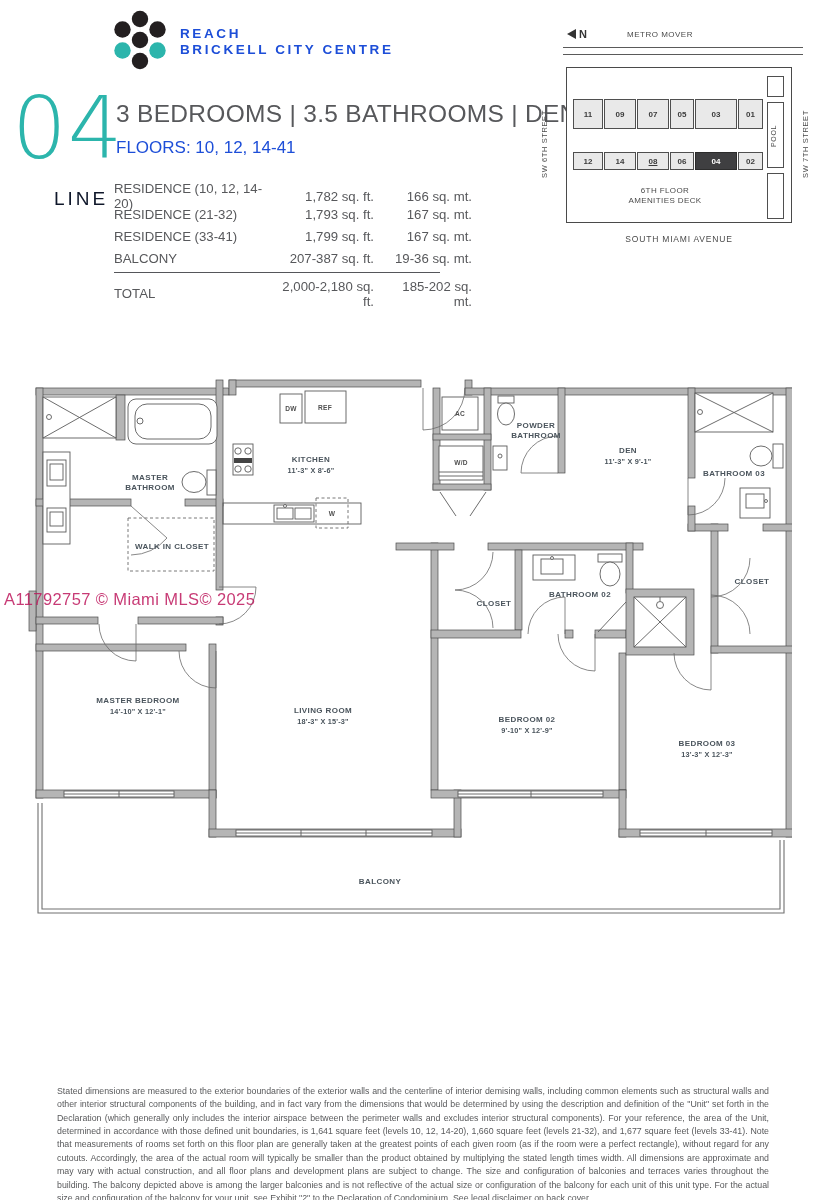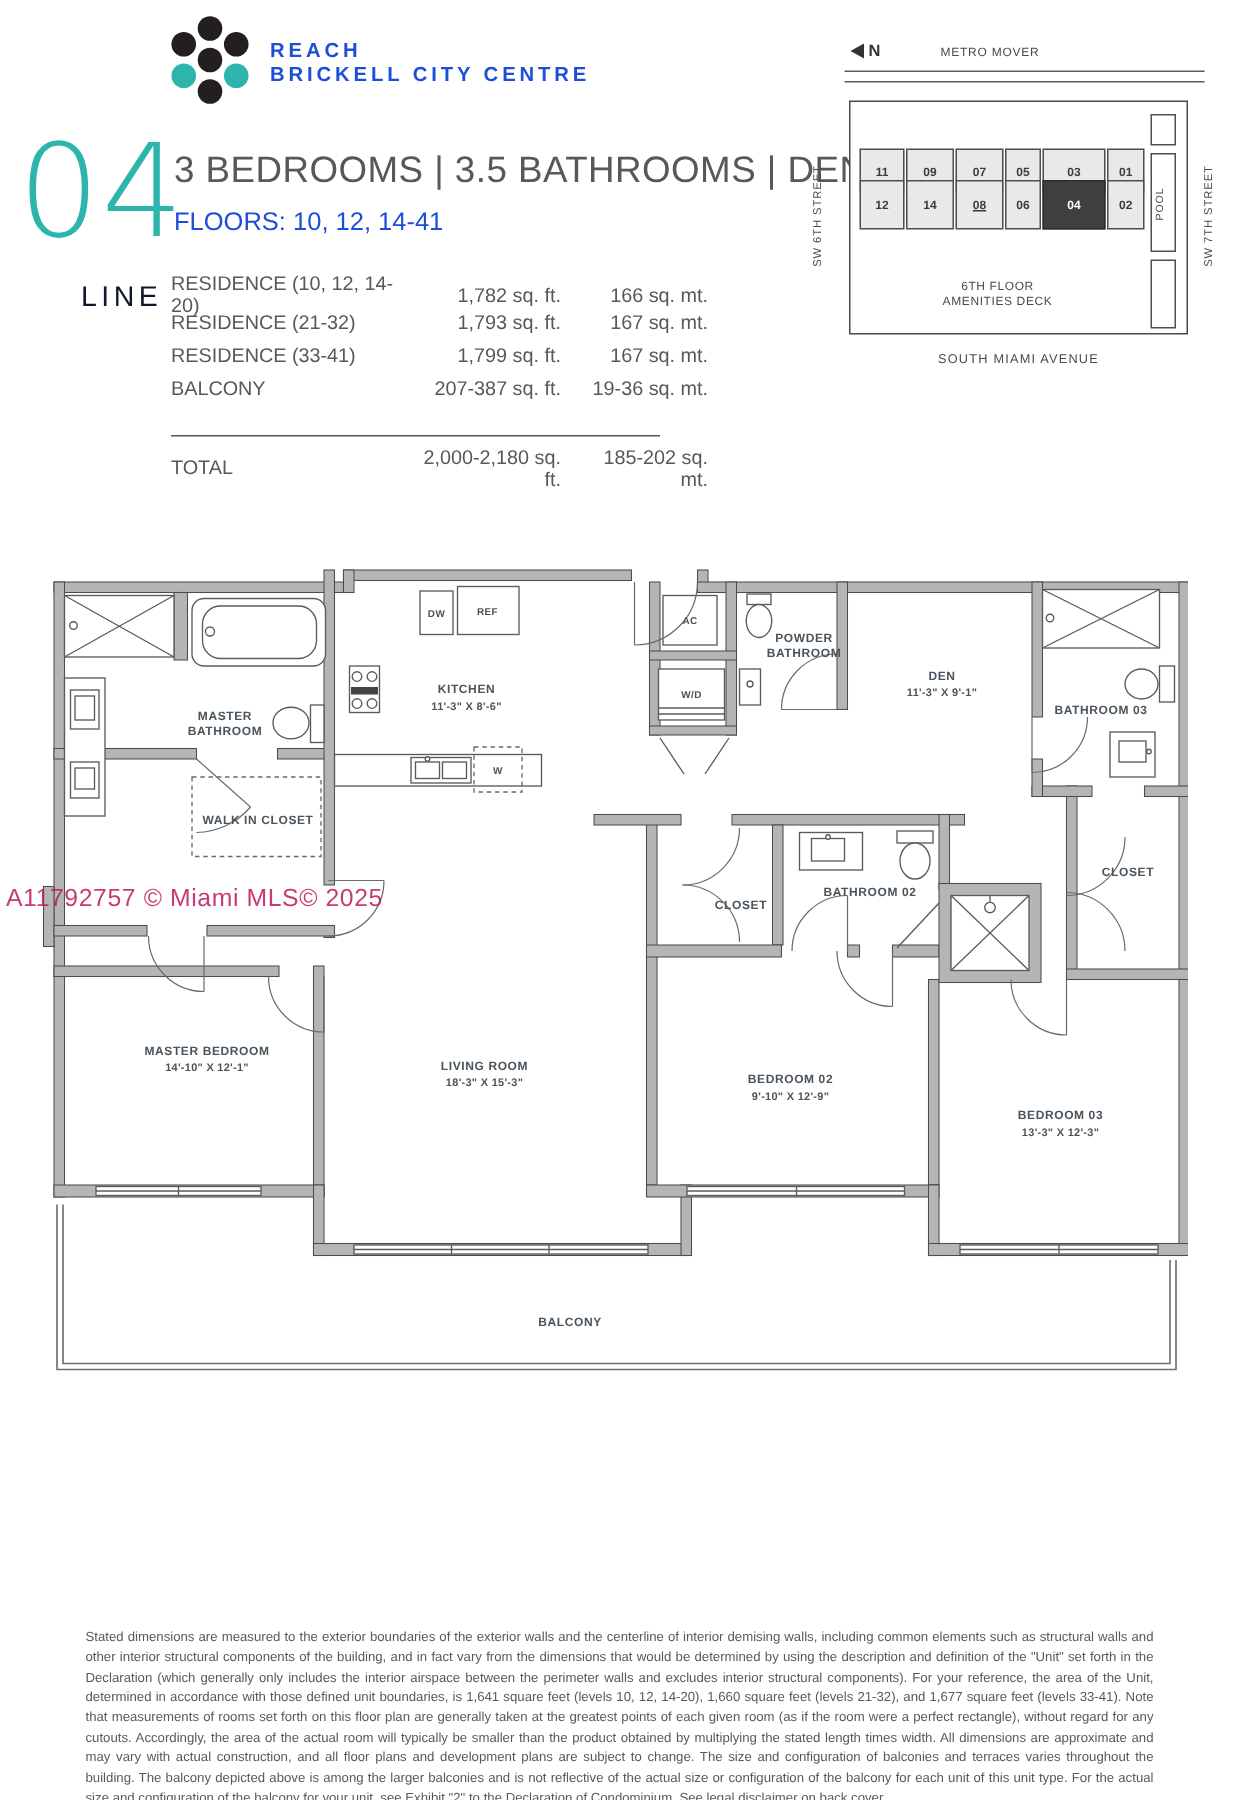--- a/index.html
+++ b/index.html
@@ -14,21 +14,21 @@
   .brand-text div { font-size:13.5px; font-weight:700; letter-spacing:2.6px; color:#1d4ed8; line-height:16px; }
   .line-number { font-size:86px; font-weight:200; color:#2cb5ac; line-height:.85; letter-spacing:1px; font-family:"DejaVu Sans", sans-serif; }
   .line-label  { font-size:19px; font-weight:400; color:#0f172a; letter-spacing:3px;margin-top:28px; }
   .page-title  { font-size:24.5px; font-weight:500; color:#57585b; letter-spacing:.3px; white-space:nowrap; }
   .floors-line { font-size:17px; font-weight:500; color:#1d4ed8; }
 
   
   .area-table { width:326px; font-size:13.2px; color:#57585b; }
   .area-row { display:grid; grid-template-columns:152px 92px 82px; height:22.2px; align-items:center;gap:16px; }
   .area-row .num { text-align:right; }
-  .area-total { border-top:1.6px solid #55565a; margin-top:20px; padding-top:6px; }
+  .area-total { border-top:1.6px solid #55565a; margin-top:2px; padding-top:6px; }
 
   
   .sitemap { font-size:8px; color:#4a4a4a; }
   .rail { position:absolute; height:1px; background:#5a5a5a; }
   .bldg { position:absolute; border:1.2px solid #4a4a4a; background:#fff; }
   .unit-row { position:absolute; display:flex; gap:1px; }
   .unit { background:#e9e9e9; border:1px solid #4f4f4f; color:#3c3c3c;
           font-size:8px; font-weight:700; display:flex; align-items:center; justify-content:center; }
   .unit.hl { background:#3f3f41; color:#fff; border-color:#2c2c2c; }
   .poolbox { position:absolute; border:1px solid #4f4f4f; background:#fff; }
@@ -114,21 +114,21 @@
 
   <div class="bldg" style="left:33px;top:47px;width:226px;height:156px;">
     <div class="unit-row" style="left:6px;top:31px;height:30px;">
       <div class="unit" style="width:30px;">11</div>
       <div class="unit" style="width:32px;">09</div>
       <div class="unit" style="width:32px;">07</div>
       <div class="unit" style="width:24px;">05</div>
       <div class="unit" style="width:42px;">03</div>
       <div class="unit" style="width:25px;">01</div>
     </div>
-    <div class="unit-row" style="left:6px;top:52px;height:33px;">
+    <div class="unit-row" style="left:6px;top:84px;height:18px;">
       <div class="unit" style="width:30px;">12</div>
       <div class="unit" style="width:32px;">14</div>
       <div class="unit" style="width:32px;text-decoration:underline;">08</div>
       <div class="unit" style="width:24px;">06</div>
       <div class="unit hl" style="width:42px;">04</div>
       <div class="unit" style="width:25px;">02</div>
     </div>
     <div class="poolbox" style="left:200px;top:8px;width:17px;height:21px;"></div>
     <div class="poolbox" style="left:200px;top:34px;width:17px;height:66px;">
       <div class="vtext" style="left:-47px;top:27px;width:110px;font-size:7px;">POOL</div>

